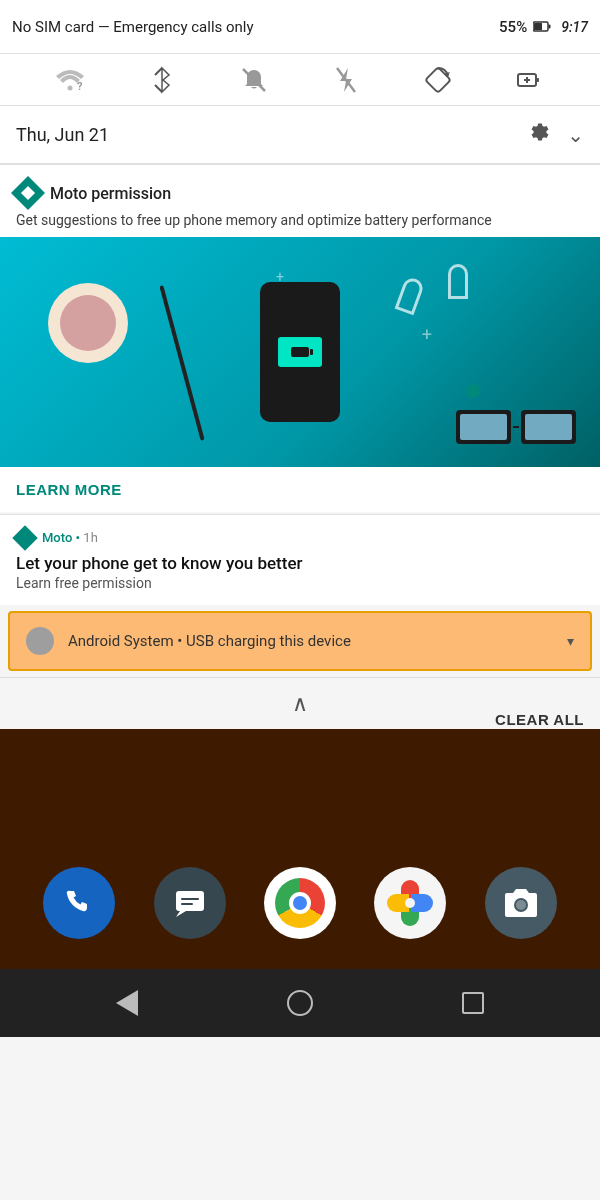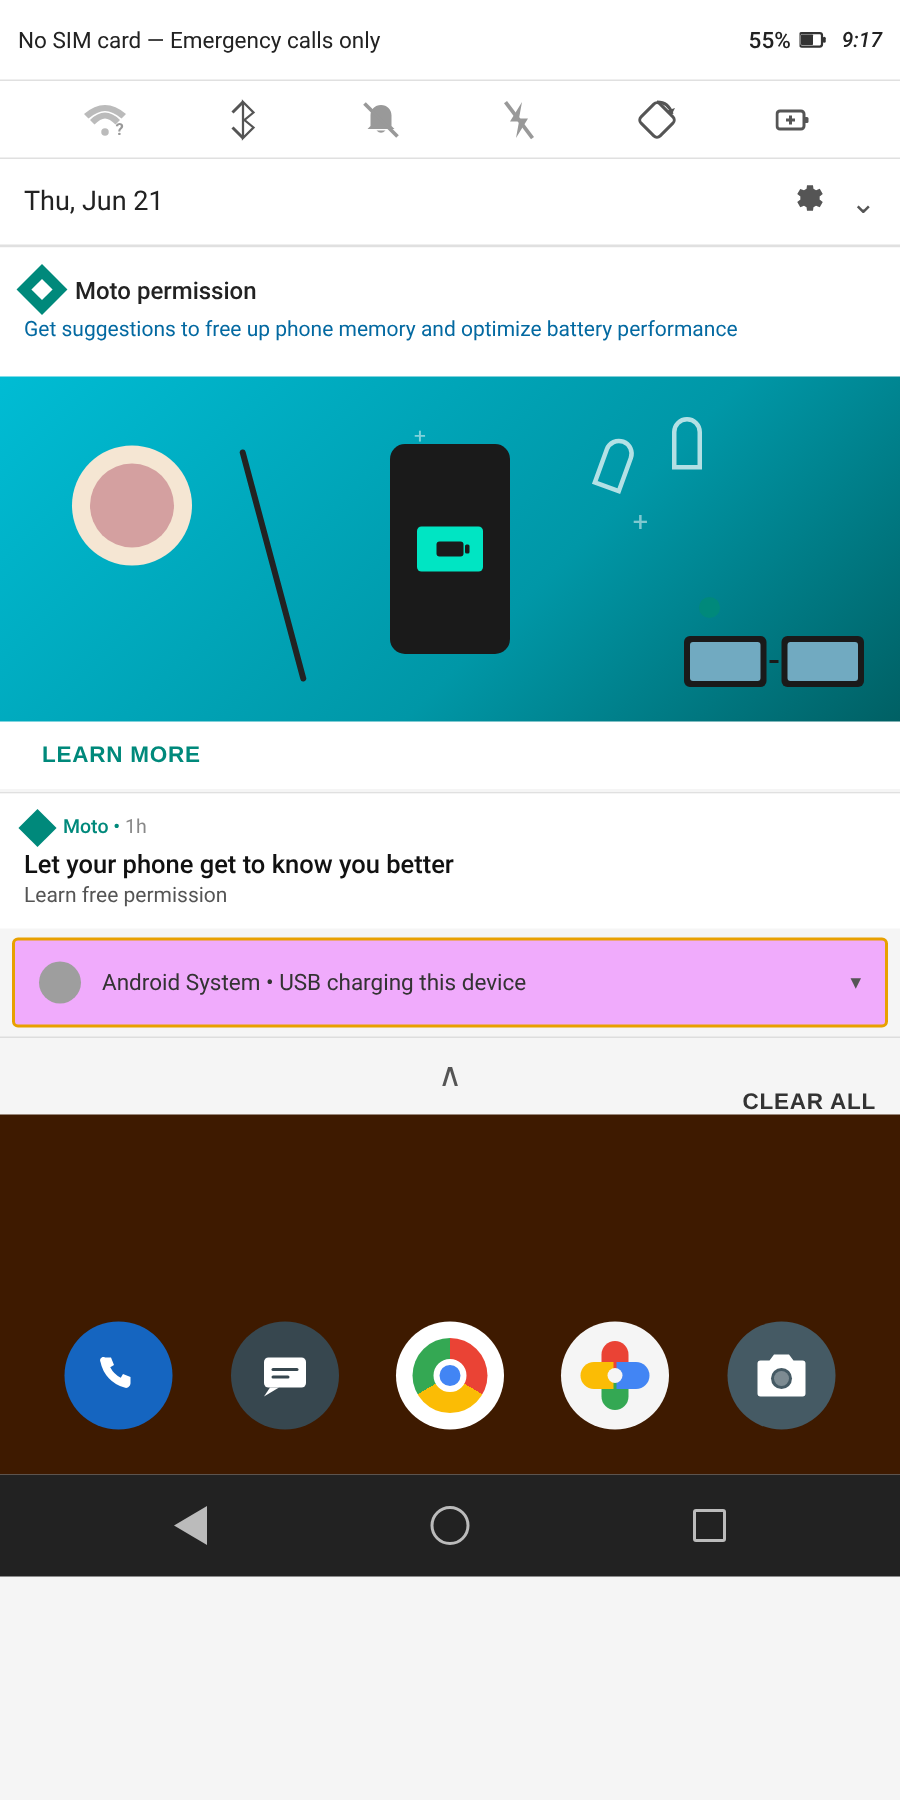--- a/index.html
+++ b/index.html
@@ -119,22 +119,22 @@
       background: #fff;
       transform: rotate(0deg);
     }
     #moto-suggestions-title {
       font-size: 16px;
       color: #222;
       font-weight: 500;
     }
     #moto-suggestions-desc {
       font-size: 14px;
-      color: #0369a1;
-      padding: 0 16px 20px 16px;
+      color: #404040;
+      padding: 0 16px 6px 16px;
       line-height: 1.4;
     }
     #moto-suggestions-image {
       width: 100%;
       height: 230px;
       background: linear-gradient(135deg, #00BCD4 0%, #0097A7 60%, #006064 100%);
       position: relative;
       overflow: hidden;
     }
     
@@ -200,21 +200,21 @@
       position: absolute;
       right: 20%;
       bottom: 30%;
       width: 14px;
       height: 14px;
       background: #00897B;
       border-radius: 50%;
     }
     #learn-more-btn {
       display: block;
-      padding: 14px 28px;
+      padding: 14px 16px;
       font-size: 15px;
       font-weight: 700;
       color: #00897B;
       letter-spacing: 0.5px;
       cursor: pointer;
       background: none;
       border: none;
       text-align: left;
     }
 
@@ -252,21 +252,21 @@
       font-weight: 500;
       margin-bottom: 2px;
     }
     #moto-notif-subtitle {
       font-size: 14px;
       color: #555;
     }
 
     
     #usb-notification {
-      background: #f0abfc;
+      background: #fdba74;
       margin: 6px 8px;
       border: 2px solid #e8a000;
       border-radius: 4px;
       padding: 14px 16px;
       display: flex;
       align-items: center;
       gap: 14px;
     }
     .usb-circle-icon {
       width: 28px;

